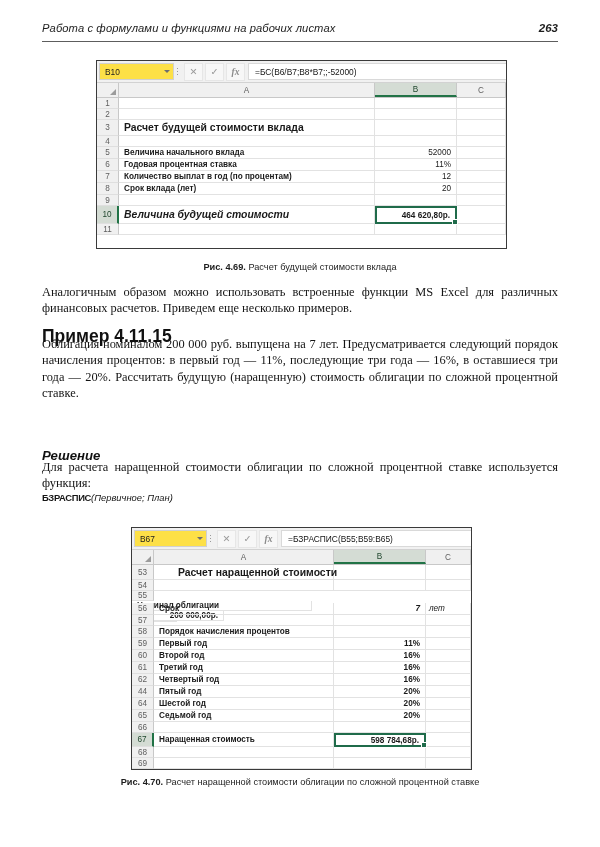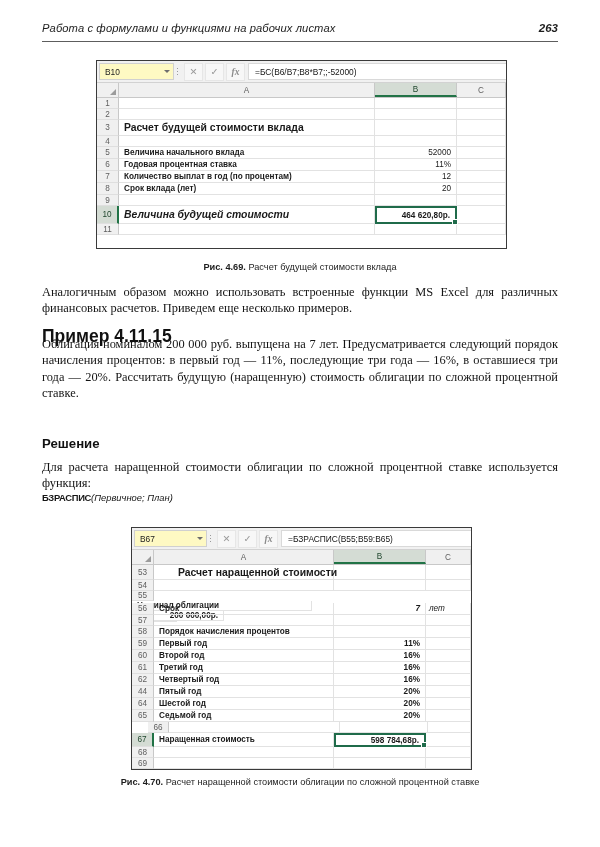--- a/index.html
+++ b/index.html
@@ -69,21 +69,21 @@
     display: flex;
     align-items: stretch;
     height: 22px;
     background: #f1f1f1;
     border-bottom: 1px solid #d2d2d2;
     box-sizing: border-box;
   }
   .xl-namebox {
     display: flex;
     align-items: center;
-    background: #fef9c3;
+    background: #fde047;
     border: 1px solid #d0d0d0;
     box-sizing: border-box;
     margin: 2px 0 2px 2px;
     padding: 0 3px 0 5px;
     font-size: 8.4px;
     color: #1d1d1d;
     position: relative;
   }
   .xl-namebox .nb-text { flex: 1; }
   .xl-caret {
@@ -405,21 +405,21 @@
     <b>Рис. 4.69.</b>
     <span>Расчет будущей стоимости вклада</span>
   </div>
 
   <div class="para" style="top:284px;">Аналогичным образом можно использовать встроенные функции MS Excel для различных финансовых расчетов. Приведем еще несколько примеров.</div>
 
   <div class="h2" style="top:326px;">Пример 4.11.15</div>
 
   <div class="para" style="top:336px;">Облигация номиналом 200 000 руб. выпущена на 7 лет. Предусматривается следующий порядок начисления процентов: в первый год — 11%, последующие три года — 16%, в оставшиеся три года — 20%. Рассчитать будущую (наращенную) стоимость облигации по сложной процентной ставке.</div>
 
-  <div class="h3" style="top:436px;">Решение</div>
+  <div class="h3" style="top:448px;font-style:italic;">Решение</div>
 
   <div class="para" style="top:459px;">Для расчета наращенной стоимости облигации по сложной процентной ставке используется функция:</div>
 
   <div class="codeline" style="top:492px;">
     <span class="fn">БЗРАСПИС</span><span class="args">(Первичное;  План)</span>
   </div>
 
   <div class="excel" id="excel2" style="left:131px; top:527px; width:341px; height:243px;">
 
     <div class="xl-formulabar">
@@ -519,21 +519,21 @@
           <div class="xl-cell a bold" style="width: 180px;">Шестой год</div>
           <div class="xl-cell right bold" style="width: 92px;">20%</div>
           <div class="xl-cell" style="width: 45px;"></div>
         </div>
         <div class="xl-row" style="height: 12px;">
           <div class="xl-rh" style="width: 22px;">65</div>
           <div class="xl-cell a bold" style="width: 180px;">Седьмой год</div>
           <div class="xl-cell right bold" style="width: 92px;">20%</div>
           <div class="xl-cell" style="width: 45px;"></div>
         </div>
-        <div class="xl-row" style="height: 11px; margin-left: 16px;">
+        <div class="xl-row" style="height: 11px;">
           <div class="xl-rh" style="width: 22px;">66</div>
           <div class="xl-cell a" style="width: 180px;"></div>
           <div class="xl-cell right" style="width: 92px;"></div>
           <div class="xl-cell" style="width: 45px;"></div>
         </div>
         <div class="xl-row" style="height: 14px;">
           <div class="xl-rh sel" style="width: 22px;">67</div>
           <div class="xl-cell a bold" style="width: 180px;">Наращенная стоимость</div>
           <div class="xl-cell right selcell" style="width: 92px;">598 784,68р.</div>
           <div class="xl-cell" style="width: 45px;"></div>

